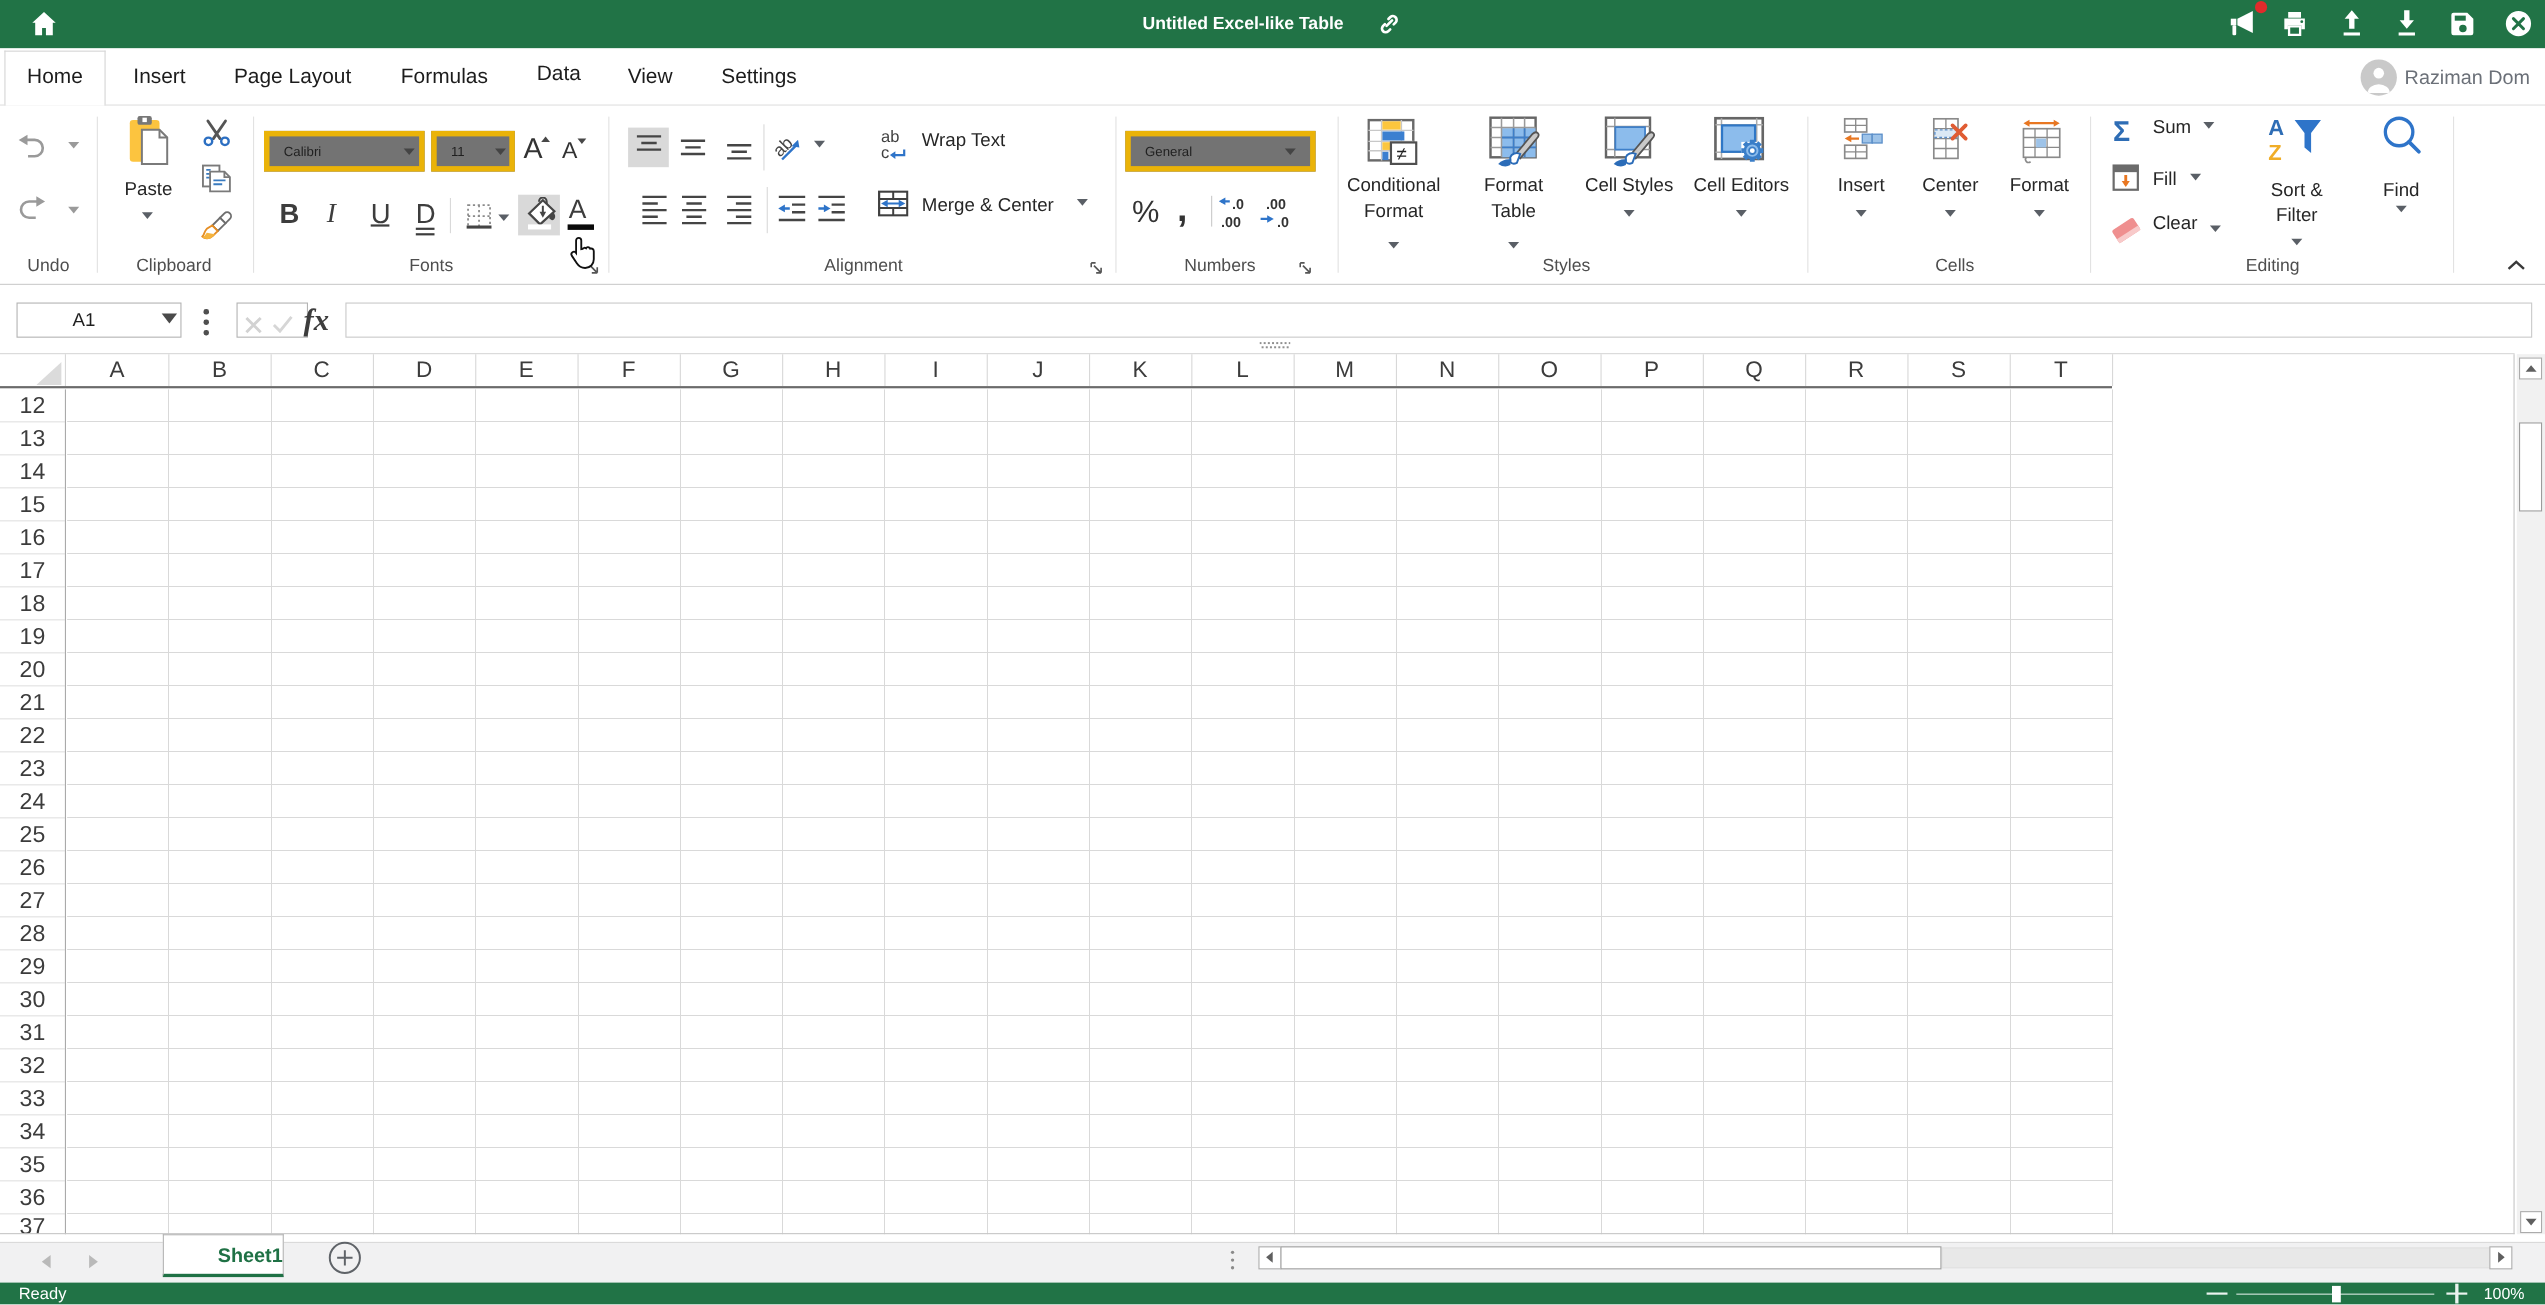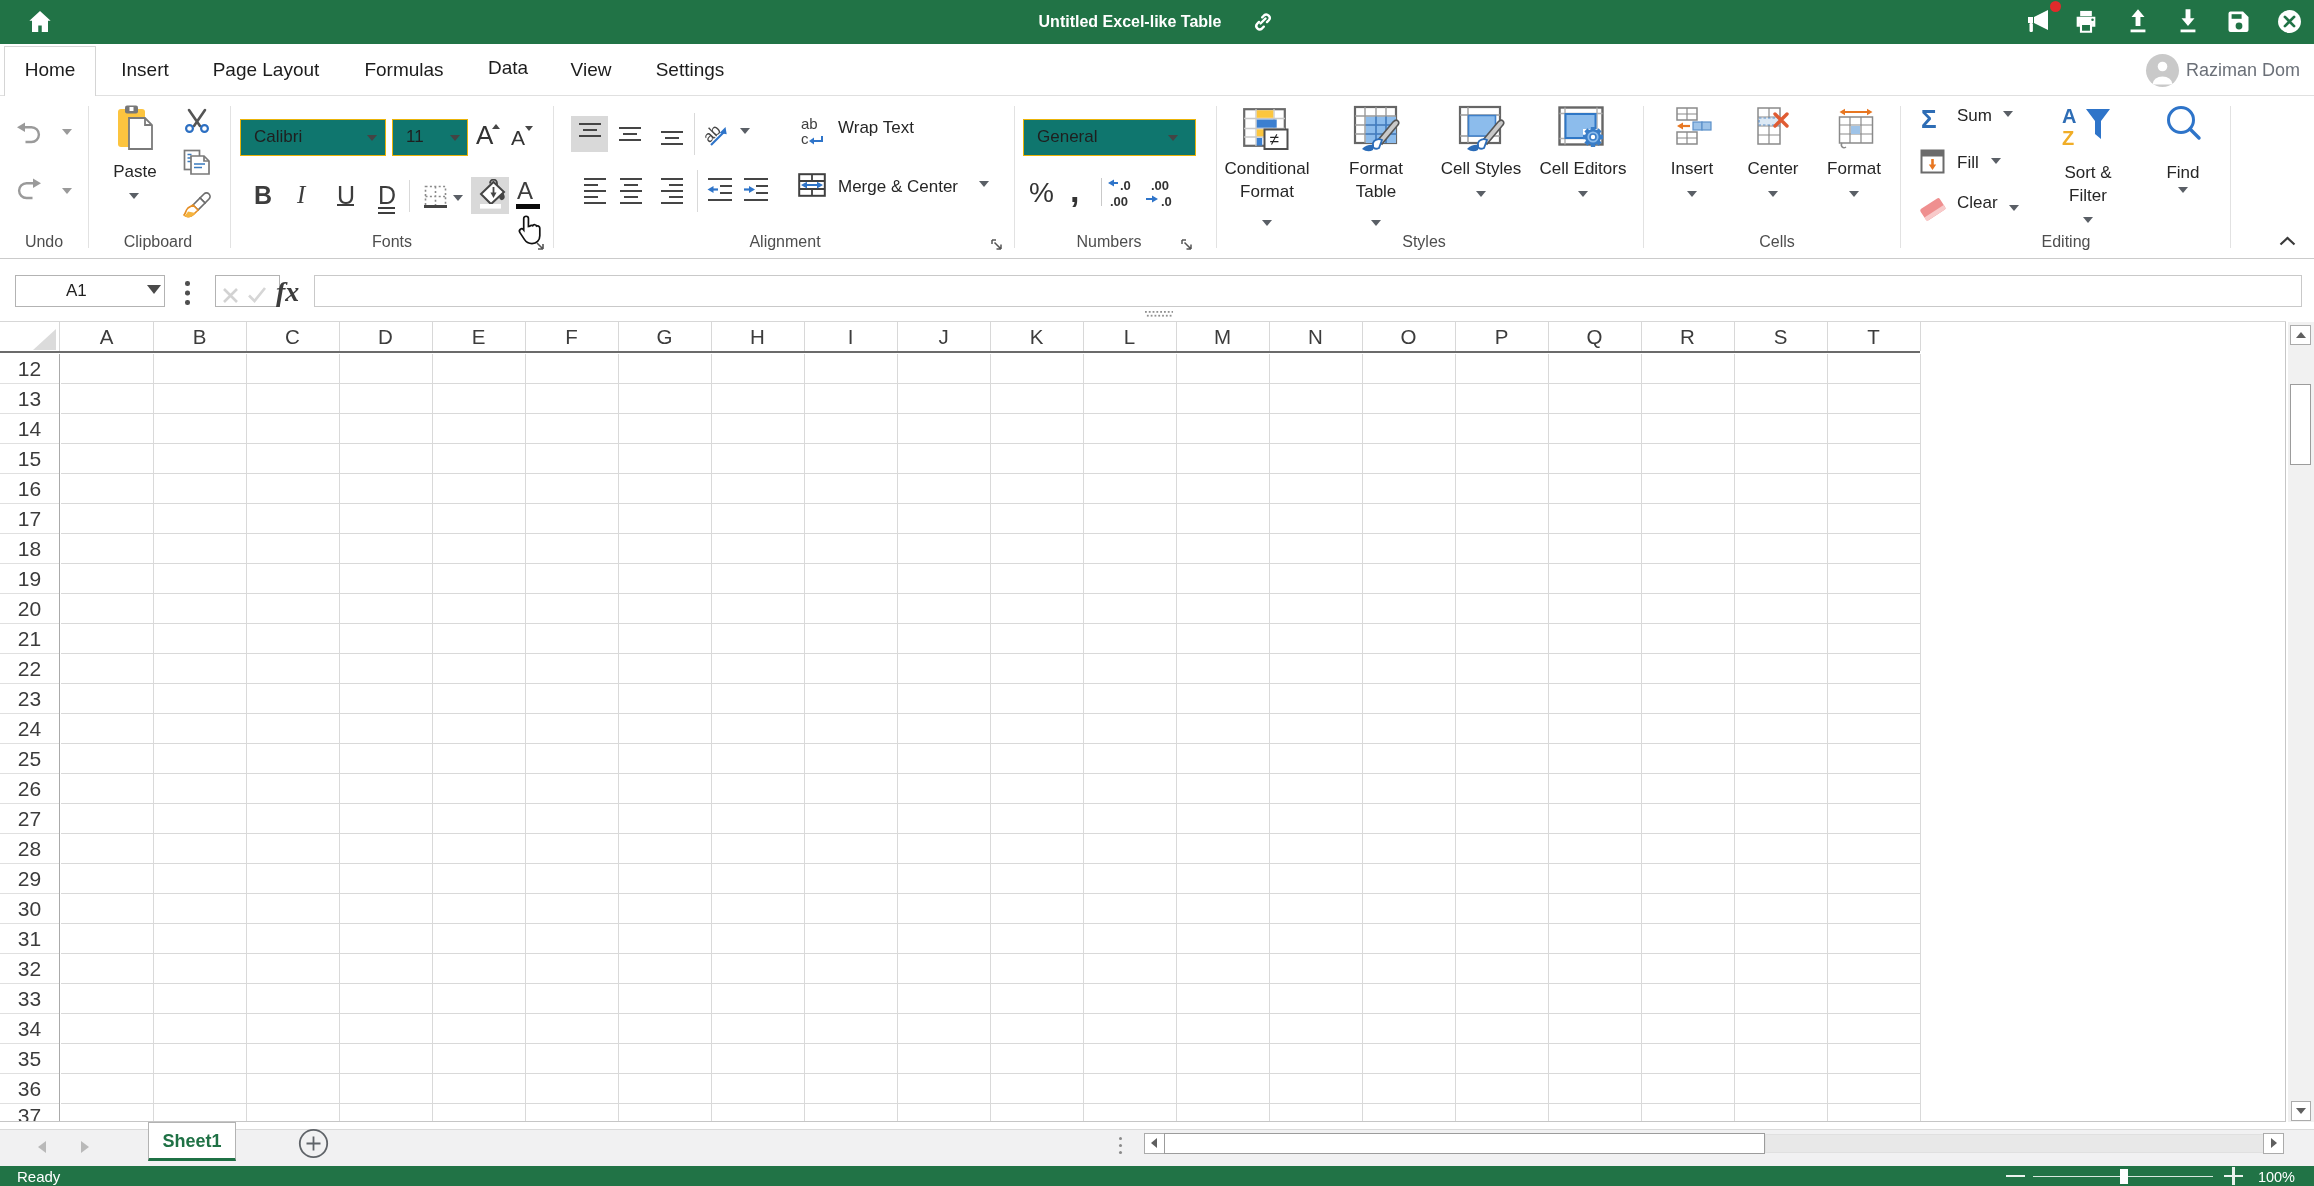--- a/index.html
+++ b/index.html
@@ -3,21 +3,21 @@
 *{margin:0;padding:0;box-sizing:border-box}
 html,body{width:2314px;height:1186px;font-family:"Liberation Sans",sans-serif;background:#fff;overflow:hidden;position:relative}
 .a{position:absolute}
 .cx{transform:translateX(-50%)}
 .lbl{position:absolute;font-size:16px;color:#4e4e4e;transform:translateX(-50%);top:138px;white-space:nowrap}
 .sep{position:absolute;top:106px;height:142px;width:1px;background:#e2e2e2}
 .car{position:absolute;width:0;height:0;border-left:5px solid transparent;border-right:5px solid transparent;border-top:6px solid #5a5f66}
 .dcar{position:absolute;width:0;height:0;border-left:5px solid transparent;border-right:5px solid transparent;border-top:6px solid #444}
 .btxt{position:absolute;font-size:17px;color:#262626;white-space:nowrap}
 .bigtxt{position:absolute;font-size:17px;color:#262626;white-space:nowrap;transform:translateX(-50%)}
-.ddl{position:absolute;height:37px;border:1px solid #eab308;background:#0f766e;font-size:17px;color:#1f1f1f}
+.ddl{position:absolute;height:37px;border:5px solid #eab308;background:#737373;font-size:12px;color:#1f1f1f}
 .ddl span{position:absolute;left:13px;top:7px}
 .launch{position:absolute;width:11px;height:11px}
 .hline{position:absolute;background:#404040;height:2px}
 .ch{position:absolute;top:322px;height:29px;width:94px;font-size:20.5px;color:#3c3c3c;text-align:center;line-height:30px;border-right:1px solid #d8d8d8}
 .rh{position:absolute;left:0;width:59px;height:30px;font-size:21px;color:#3c3c3c;text-align:center;line-height:30px;border-bottom:1px solid #e0e0e0}
 </style></head>
 <body>
 
 <div class="a" style="left:0;top:0;width:2314px;height:44px;background:#217346">
  <svg class="a" style="left:25px;top:7px" width="30" height="30" viewBox="0 0 24 24">
@@ -495,21 +495,21 @@
 <div class="a" style="left:2288px;top:322px;width:26px;height:800px;background:#f1f1f1"></div>
 <div class="a" style="left:2290px;top:325px;width:21px;height:20px;background:#fff;border:1px solid #ababab"></div>
 <div class="a" style="left:2296px;top:332px;width:0;height:0;border-left:5px solid transparent;border-right:5px solid transparent;border-bottom:6px solid #5f5f5f"></div>
 <div class="a" style="left:2290px;top:384px;width:21px;height:81px;background:#fff;border:1px solid #9c9c9c"></div>
 <div class="a" style="left:2291px;top:1101px;width:20px;height:20px;background:#fff;border:1px solid #ababab"></div>
 <div class="a" style="left:2296px;top:1108px;width:0;height:0;border-left:5px solid transparent;border-right:5px solid transparent;border-top:6px solid #5f5f5f"></div>
 
 <div class="a" style="left:0;top:1129px;width:2314px;height:37px;background:#f1f1f2;border-top:1px solid #dadada"></div>
 <div class="a" style="left:38px;top:1141px;width:0;height:0;border-top:6px solid transparent;border-bottom:6px solid transparent;border-right:8px solid #b9b9b9"></div>
 <div class="a" style="left:81px;top:1141px;width:0;height:0;border-top:6px solid transparent;border-bottom:6px solid transparent;border-left:8px solid #b9b9b9"></div>
-<div class="a" style="left:148px;top:1122px;width:88px;height:39px;background:#fff;border:1px solid #b3b3b3;border-bottom:3px solid #1f7145;text-align:center;line-height:36px;font-size:18px;font-weight:bold;color:#1f7145;z-index:2">Sheet1</div>
+<div class="a" style="left:148px;top:1122px;width:110px;height:39px;background:#fff;border:1px solid #b3b3b3;border-bottom:3px solid #1f7145;text-align:right;line-height:36px;font-size:18px;font-weight:bold;color:#1f7145;z-index:2">Sheet1</div>
 <svg class="a" style="left:298px;top:1128px" width="31" height="31" viewBox="0 0 31 31">
     <circle cx="15.5" cy="15.5" r="13.7" fill="none" stroke="#5f6368" stroke-width="1.8"></circle>
     <path d="M15.5 8.5v14M8.5 15.5h14" stroke="#5f6368" stroke-width="1.8"></path>
   </svg>
 <div class="a" style="left:1119px;top:1137px;width:3px;height:3px;border-radius:50%;background:#8a8a8a;box-shadow:0 7px 0 #8a8a8a,0 14px 0 #8a8a8a"></div>
 <div class="a" style="left:1765px;top:1134px;width:500px;height:19px;background:#e8e8e8;border:1px solid #e0e0e0"></div>
 <div class="a" style="left:1144px;top:1133px;width:21px;height:21px;background:#fff;border:1px solid #ababab"></div>
 <div class="a" style="left:1151px;top:1138px;width:0;height:0;border-top:5px solid transparent;border-bottom:5px solid transparent;border-right:6px solid #5f5f5f"></div>
 <div class="a" style="left:1164px;top:1133px;width:601px;height:21px;background:#fff;border:1px solid #9c9c9c"></div>
 <div class="a" style="left:2263px;top:1133px;width:21px;height:21px;background:#fff;border:1px solid #ababab"></div>

